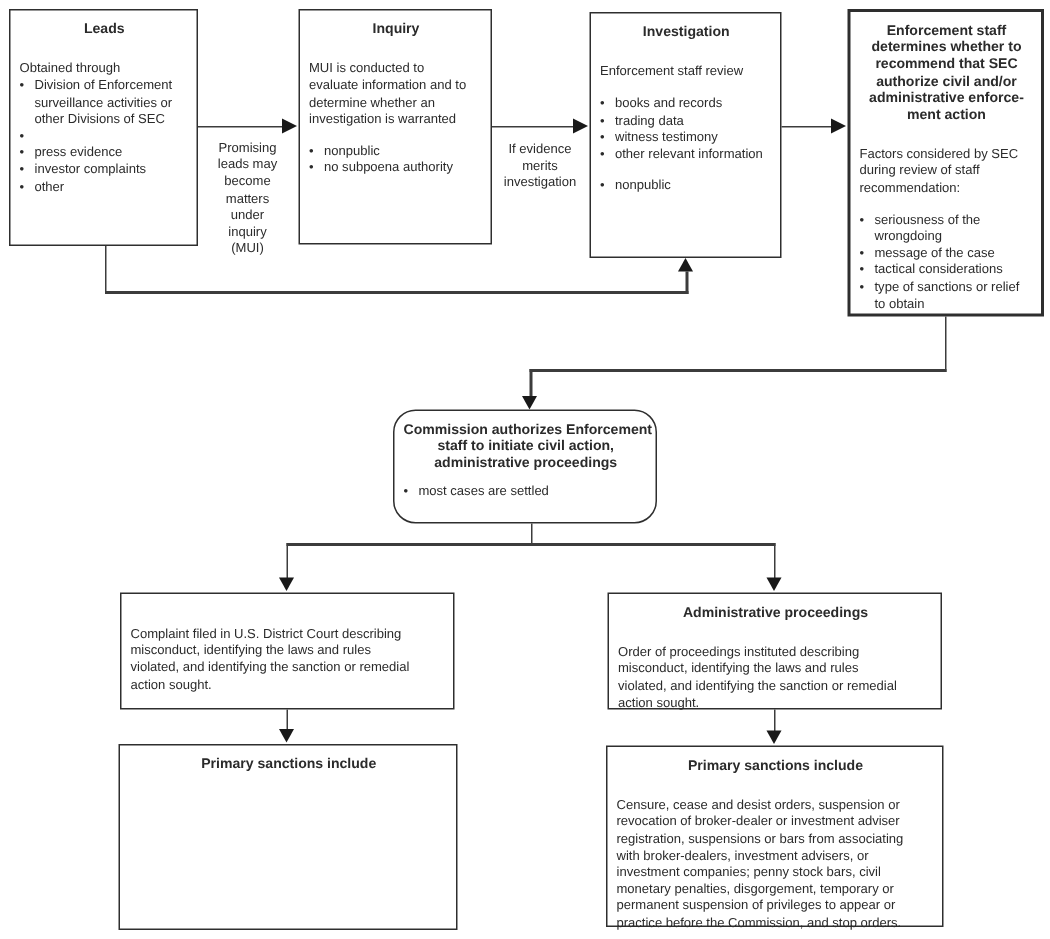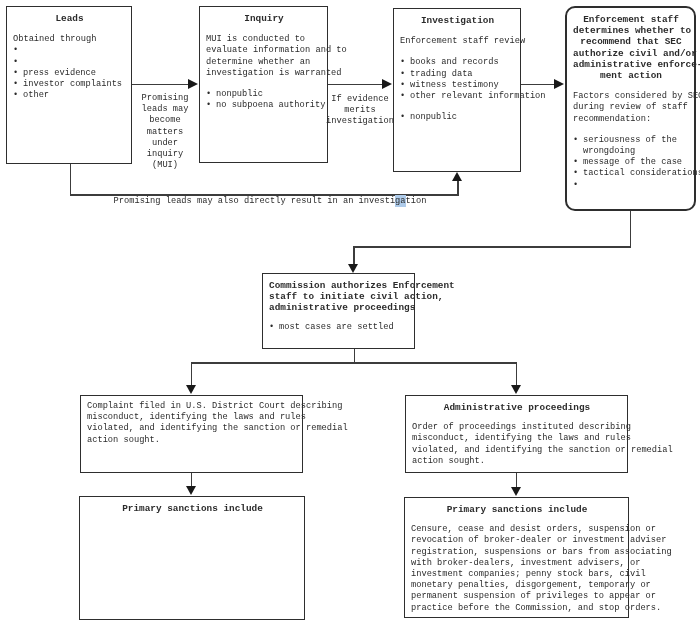--- a/index.html
+++ b/index.html
@@ -1,27 +1,27 @@
 <!DOCTYPE html>
 <html><head>
 <meta charset="utf-8">
 <style>
   html,body { margin:0; padding:0; background:#ffffff; }
   #canvas {
     position:relative; width:700px; height:626px; background:#ffffff;
-    font-family:Liberation Mono, monospace;
+    font-family:Liberation Sans, sans-serif;
     font-size:8.7px; line-height:11.2px; color:#2b2b2b;
   }
   .box {
     position:absolute; box-sizing:border-box; background:#fff;
     border:1.6px solid #2e2e2e; padding:5px 5px 4px 6px; overflow:visible;
   }
-  .box.thick { border-width:2px;border-radius:10px; }
+  .box.thick { border-width:2px; }
   .title { font-weight:700; font-size:9.4px; text-align:center; white-space:pre; margin:1px 0 10px 0; }
-  .para  { white-space:pre; margin:0 0 10px 0; }
+  .para  { white-space:pre; margin:16px 0 10px 0; }
   .para.tight { margin-bottom:0; }
   .bullets.mb { margin-bottom:10px; }
   .bullet { display:flex; }
   .bullet .mk { flex:0 0 10px; width:10px; }
   .bullet .txt { white-space:pre; }
   .hl  { position:absolute; height:1.5px; background:#3c3c3c; }
   .vl  { position:absolute; width:1.5px;  background:#3c3c3c; }
   .tri-r { position:absolute; width:0; height:0; border-top:5.5px solid transparent; border-bottom:5.5px solid transparent; border-left:10px solid #191919; }
   .tri-d { position:absolute; width:0; height:0; border-left:5.5px solid transparent; border-right:5.5px solid transparent; border-top:9px solid #191919; }
   .tri-u { position:absolute; width:0; height:0; border-left:5.5px solid transparent; border-right:5.5px solid transparent; border-bottom:9px solid #191919; }
@@ -33,20 +33,23 @@
 <body>
 
 <div id="canvas">
 
   <div class="box" style="left:6px;top:6px;width:126px;height:158px;">
     <div class="title">Leads</div>
     <div class="para tight">Obtained through</div>
     <div class="bullets">
       <div class="bullet">
           <span class="mk">•</span>
+          <span class="txt">Division of Enforcement
+surveillance activities or
+other Divisions of SEC</span>
         </div>
       <div class="bullet">
           <span class="mk">•</span>
         </div>
       <div class="bullet">
           <span class="mk">•</span>
           <span class="txt">press evidence</span>
         </div>
       <div class="bullet">
           <span class="mk">•</span>
@@ -125,20 +128,22 @@
       <div class="bullet">
           <span class="mk">•</span>
           <span class="txt">message of the case</span>
         </div>
       <div class="bullet">
           <span class="mk">•</span>
           <span class="txt">tactical considerations</span>
         </div>
       <div class="bullet">
           <span class="mk">•</span>
+          <span class="txt">type of sanctions or relief
+to obtain</span>
         </div>
     </div>
   </div>
 
   <div class="hl" style="left:132px;top:83.5px;width:57px;"></div>
   <div class="tri-r" style="left:188px;top:78.5px;"></div>
   <div class="lbl" style="left:132px;top:93px;width:66px;">Promising
 leads may
 become
 matters
@@ -152,28 +157,27 @@
 merits
 investigation</div>
 
   <div class="hl" style="left:521px;top:83.5px;width:34px;"></div>
   <div class="tri-r" style="left:554px;top:78.5px;"></div>
 
   <div class="vl" style="left:69.5px;top:164px;height:31.5px;"></div>
   <div class="hl" style="left:69.5px;top:194px;width:389px;"></div>
   <div class="vl" style="left:457px;top:181px;height:14.5px;"></div>
   <div class="tri-u" style="left:452px;top:172px;"></div>
-  <div class="lbl bypass" style="left:105px;top:196px;width:330px;"><span>Promising leads may also directly result in an investi</span><span class="sel" style="background: rgb(174, 203, 234);">ga</span><span>tion</span></div>
 
   <div class="vl" style="left:629.5px;top:211px;height:36.5px;"></div>
   <div class="hl" style="left:353px;top:246px;width:278px;"></div>
   <div class="vl" style="left:353px;top:246px;height:19px;"></div>
   <div class="tri-d" style="left:348px;top:264px;"></div>
 
-  <div class="box" style="left:262px;top:273px;width:153px;height:76px;">
+  <div class="box" style="left:262px;top:273px;width:176px;height:76px;border-radius:15px;">
     <div class="title" style="margin-bottom:8px;">Commission authorizes Enforcement
 staff to initiate civil action,
 administrative proceedings</div>
     <div class="bullets">
       <div class="bullet">
           <span class="mk">•</span>
           <span class="txt">most cases are settled</span>
         </div>
     </div>
   </div>

